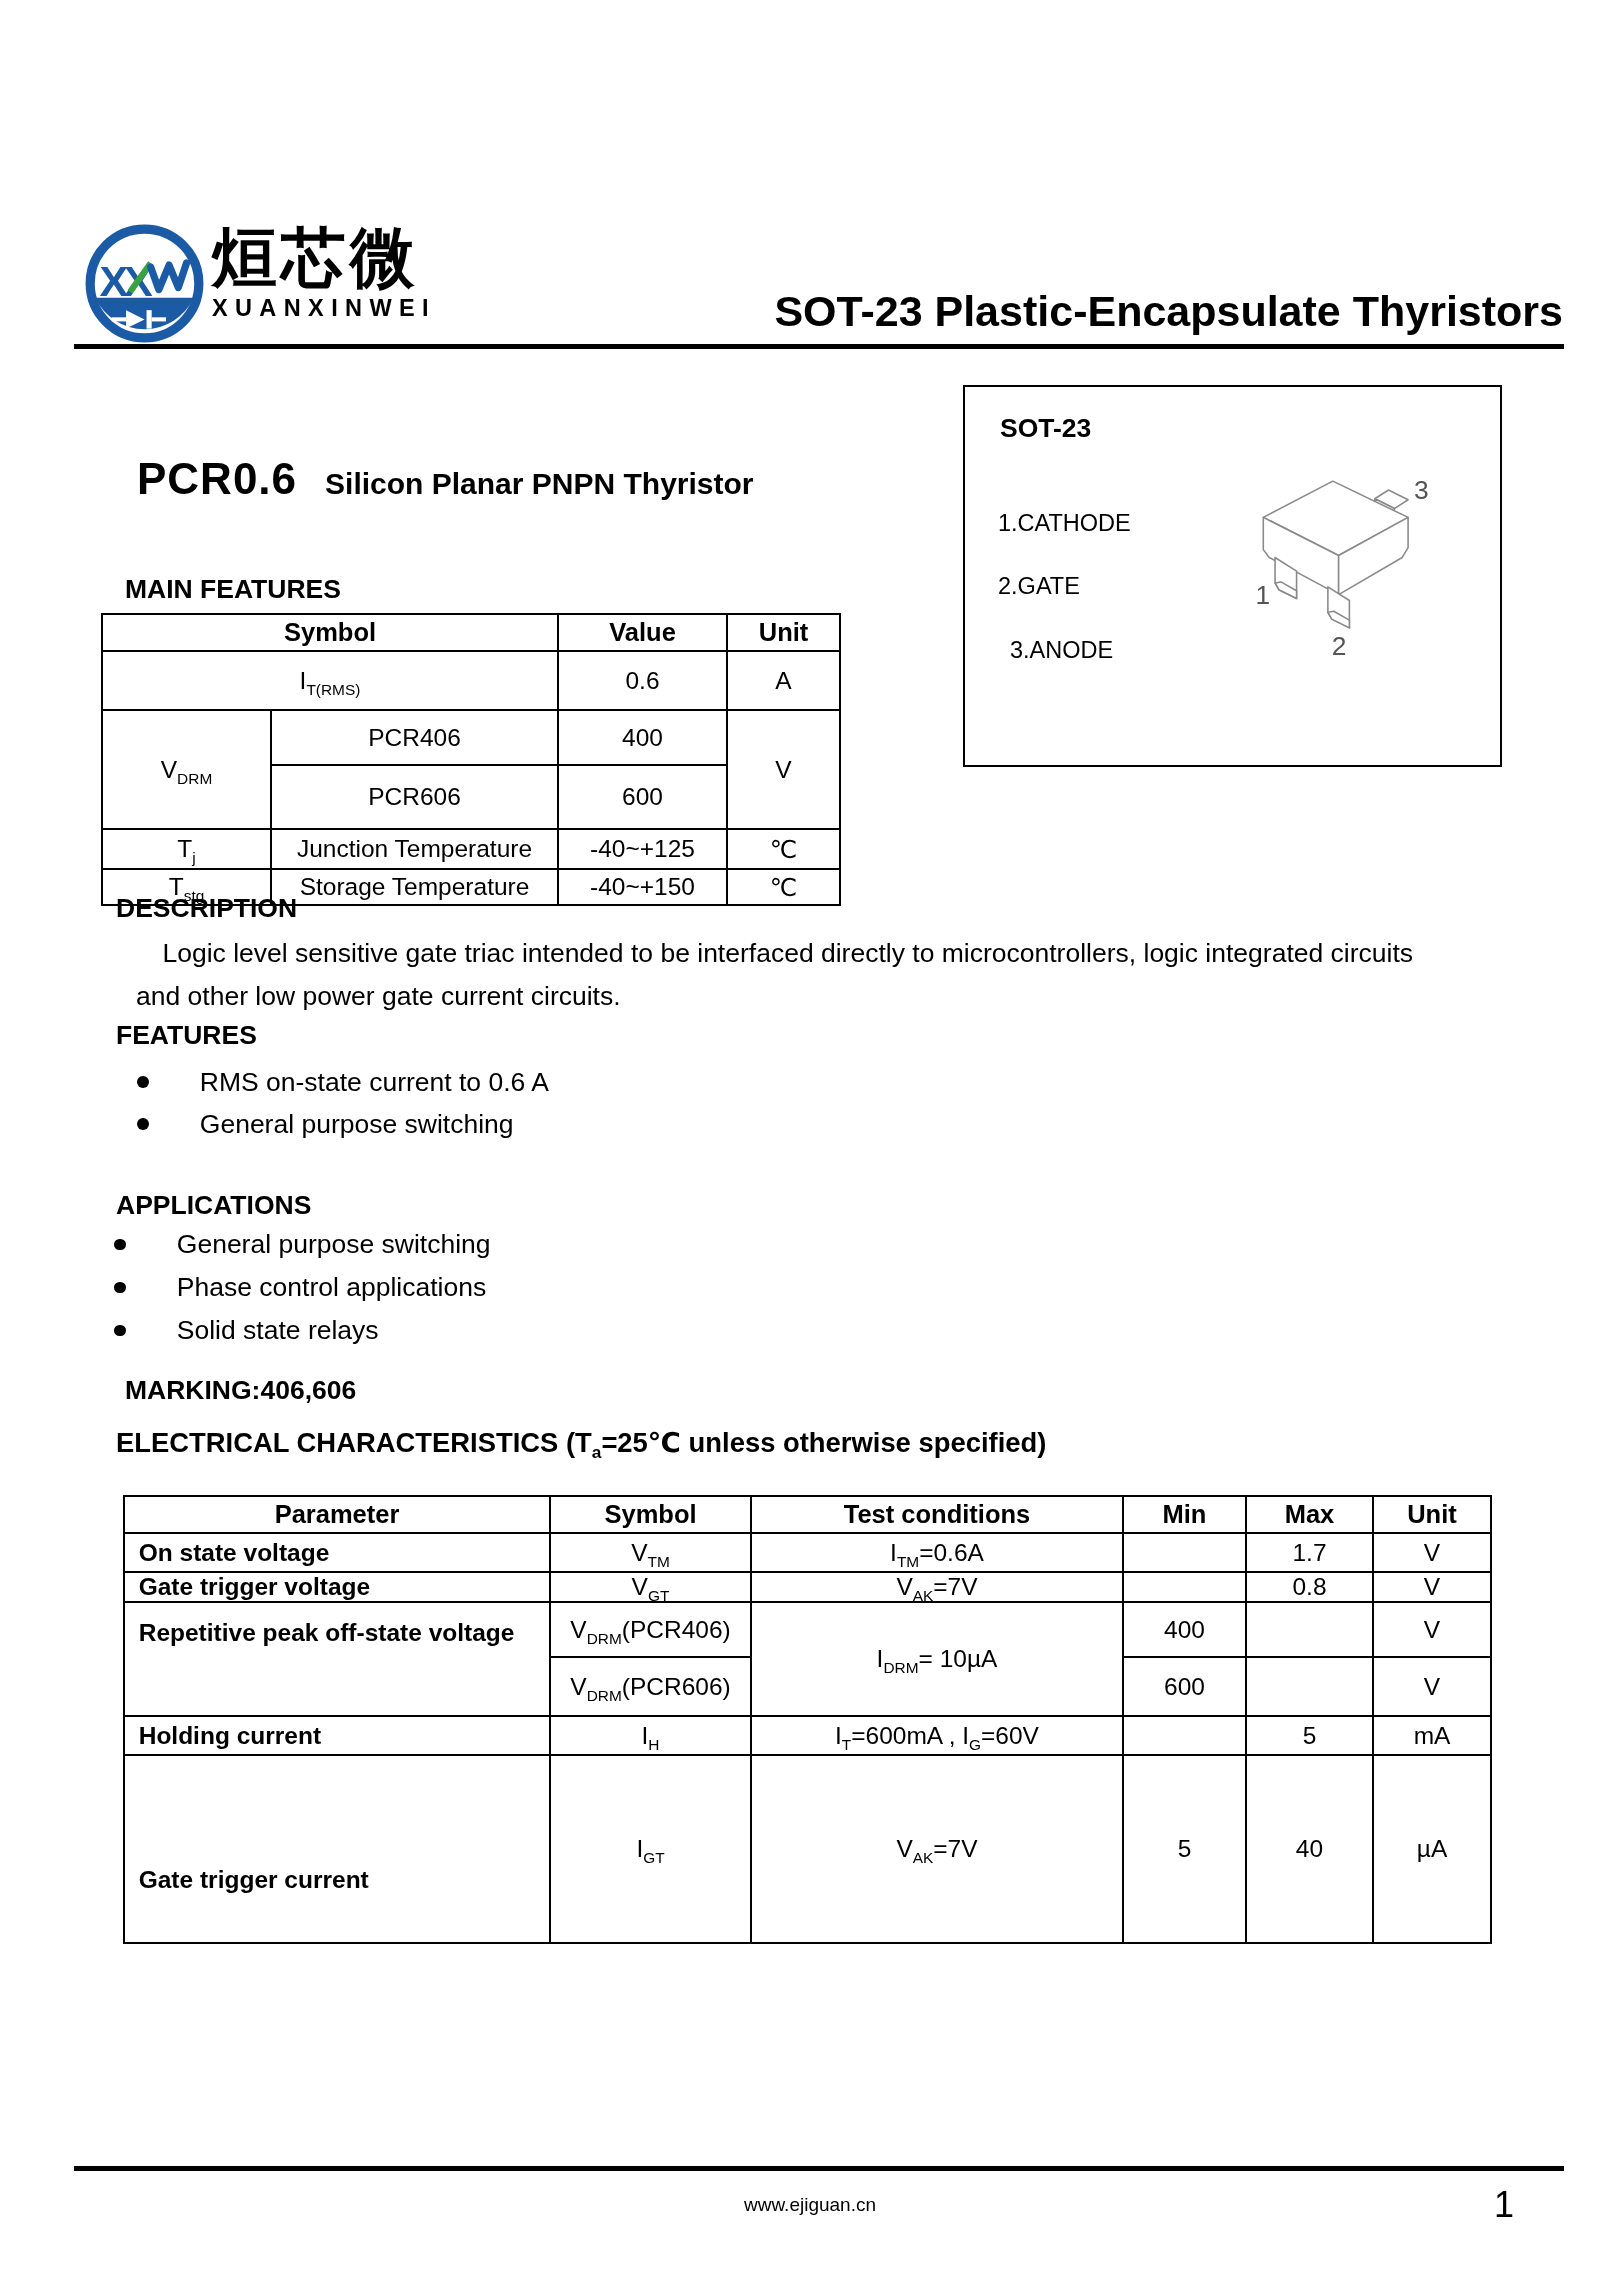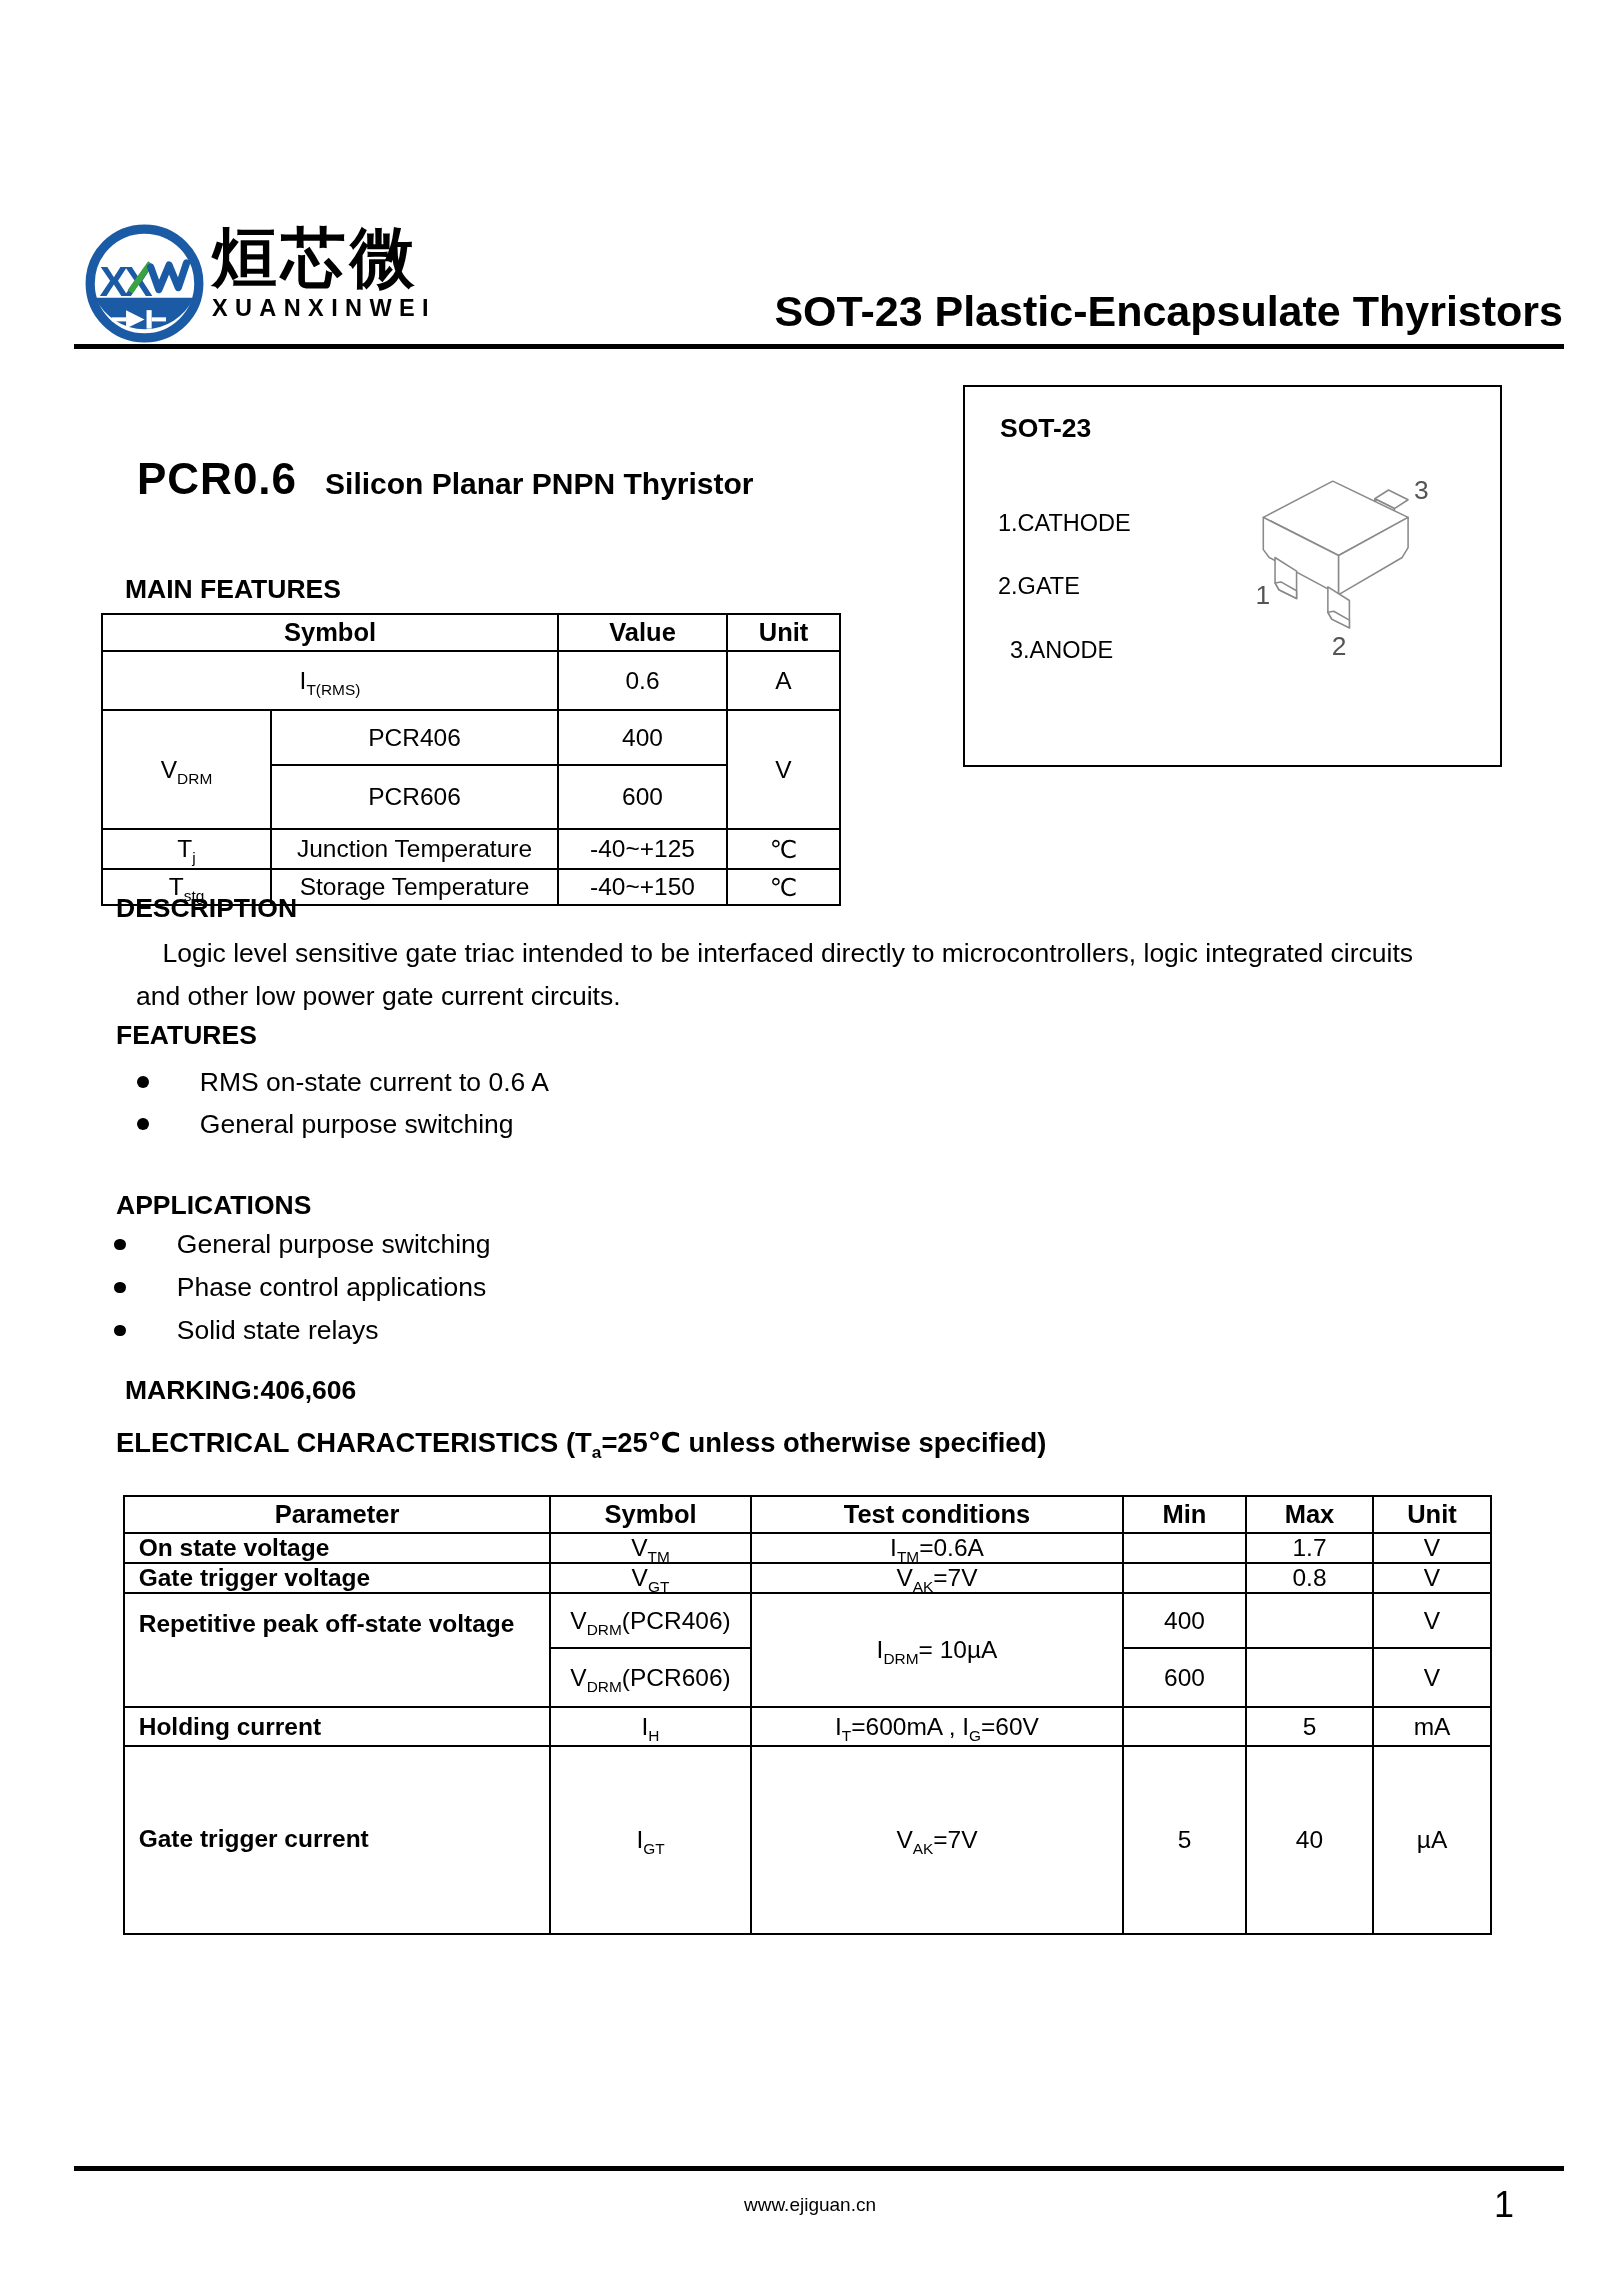--- a/index.html
+++ b/index.html
@@ -53,21 +53,21 @@
 
   
   table { border-collapse:collapse; table-layout:fixed; }
   td { border:2px solid #000; text-align:center; vertical-align:middle; padding:0; font-size:24.5px; overflow:hidden; }
   .t1 { left:101px; top:613px; width:737px; }
   .t1 td.hdr { font-weight:bold; font-size:25.5px; }
   .t2 { left:123px; top:1495px; width:1367px; }
   .t2 td.hdr { font-weight:bold; font-size:25.5px; }
   .t2 td.param { text-align:left; padding-left:13.7px; font-weight:bold; }
   .t2 td.va-up { vertical-align:top; padding-top:15.7px; }
-  .t2 td.va-low { vertical-align:bottom; padding-bottom:80px; }
+  .t2 td.va-low { vertical-align:bottom; padding-bottom:48px; }
   .outer3 { border-width:2.9px; }
 
   
   .footer-rule { top:2166px; }
   .footer-url { left:0; right:0; top:2194px; text-align:center; font-size:19px; }
   .footer-page { left:1494px; top:2184px; font-size:36px; }
 </style>
 </head>
 <body>
 
@@ -224,21 +224,21 @@
     </colgroup>
     <tbody>
         <tr style="height:37px">
       <td class="hdr">Parameter</td>
       <td class="hdr">Symbol</td>
       <td class="hdr">Test  conditions</td>
       <td class="hdr">Min</td>
       <td class="hdr">Max</td>
       <td class="hdr">Unit</td>
     </tr>
-    <tr style="height:30px">
+    <tr style="height:39px">
       <td class="param">On state voltage</td>
       <td><span>V</span><sub>TM</sub></td>
       <td><span>I</span><sub>TM</sub><span>=0.6A</span></td>
       <td></td>
       <td>1.7</td>
       <td>V</td>
     </tr>
     <tr style="height:23px">
       <td class="param">Gate trigger voltage</td>
       <td><span>V</span><sub>GT</sub></td>

